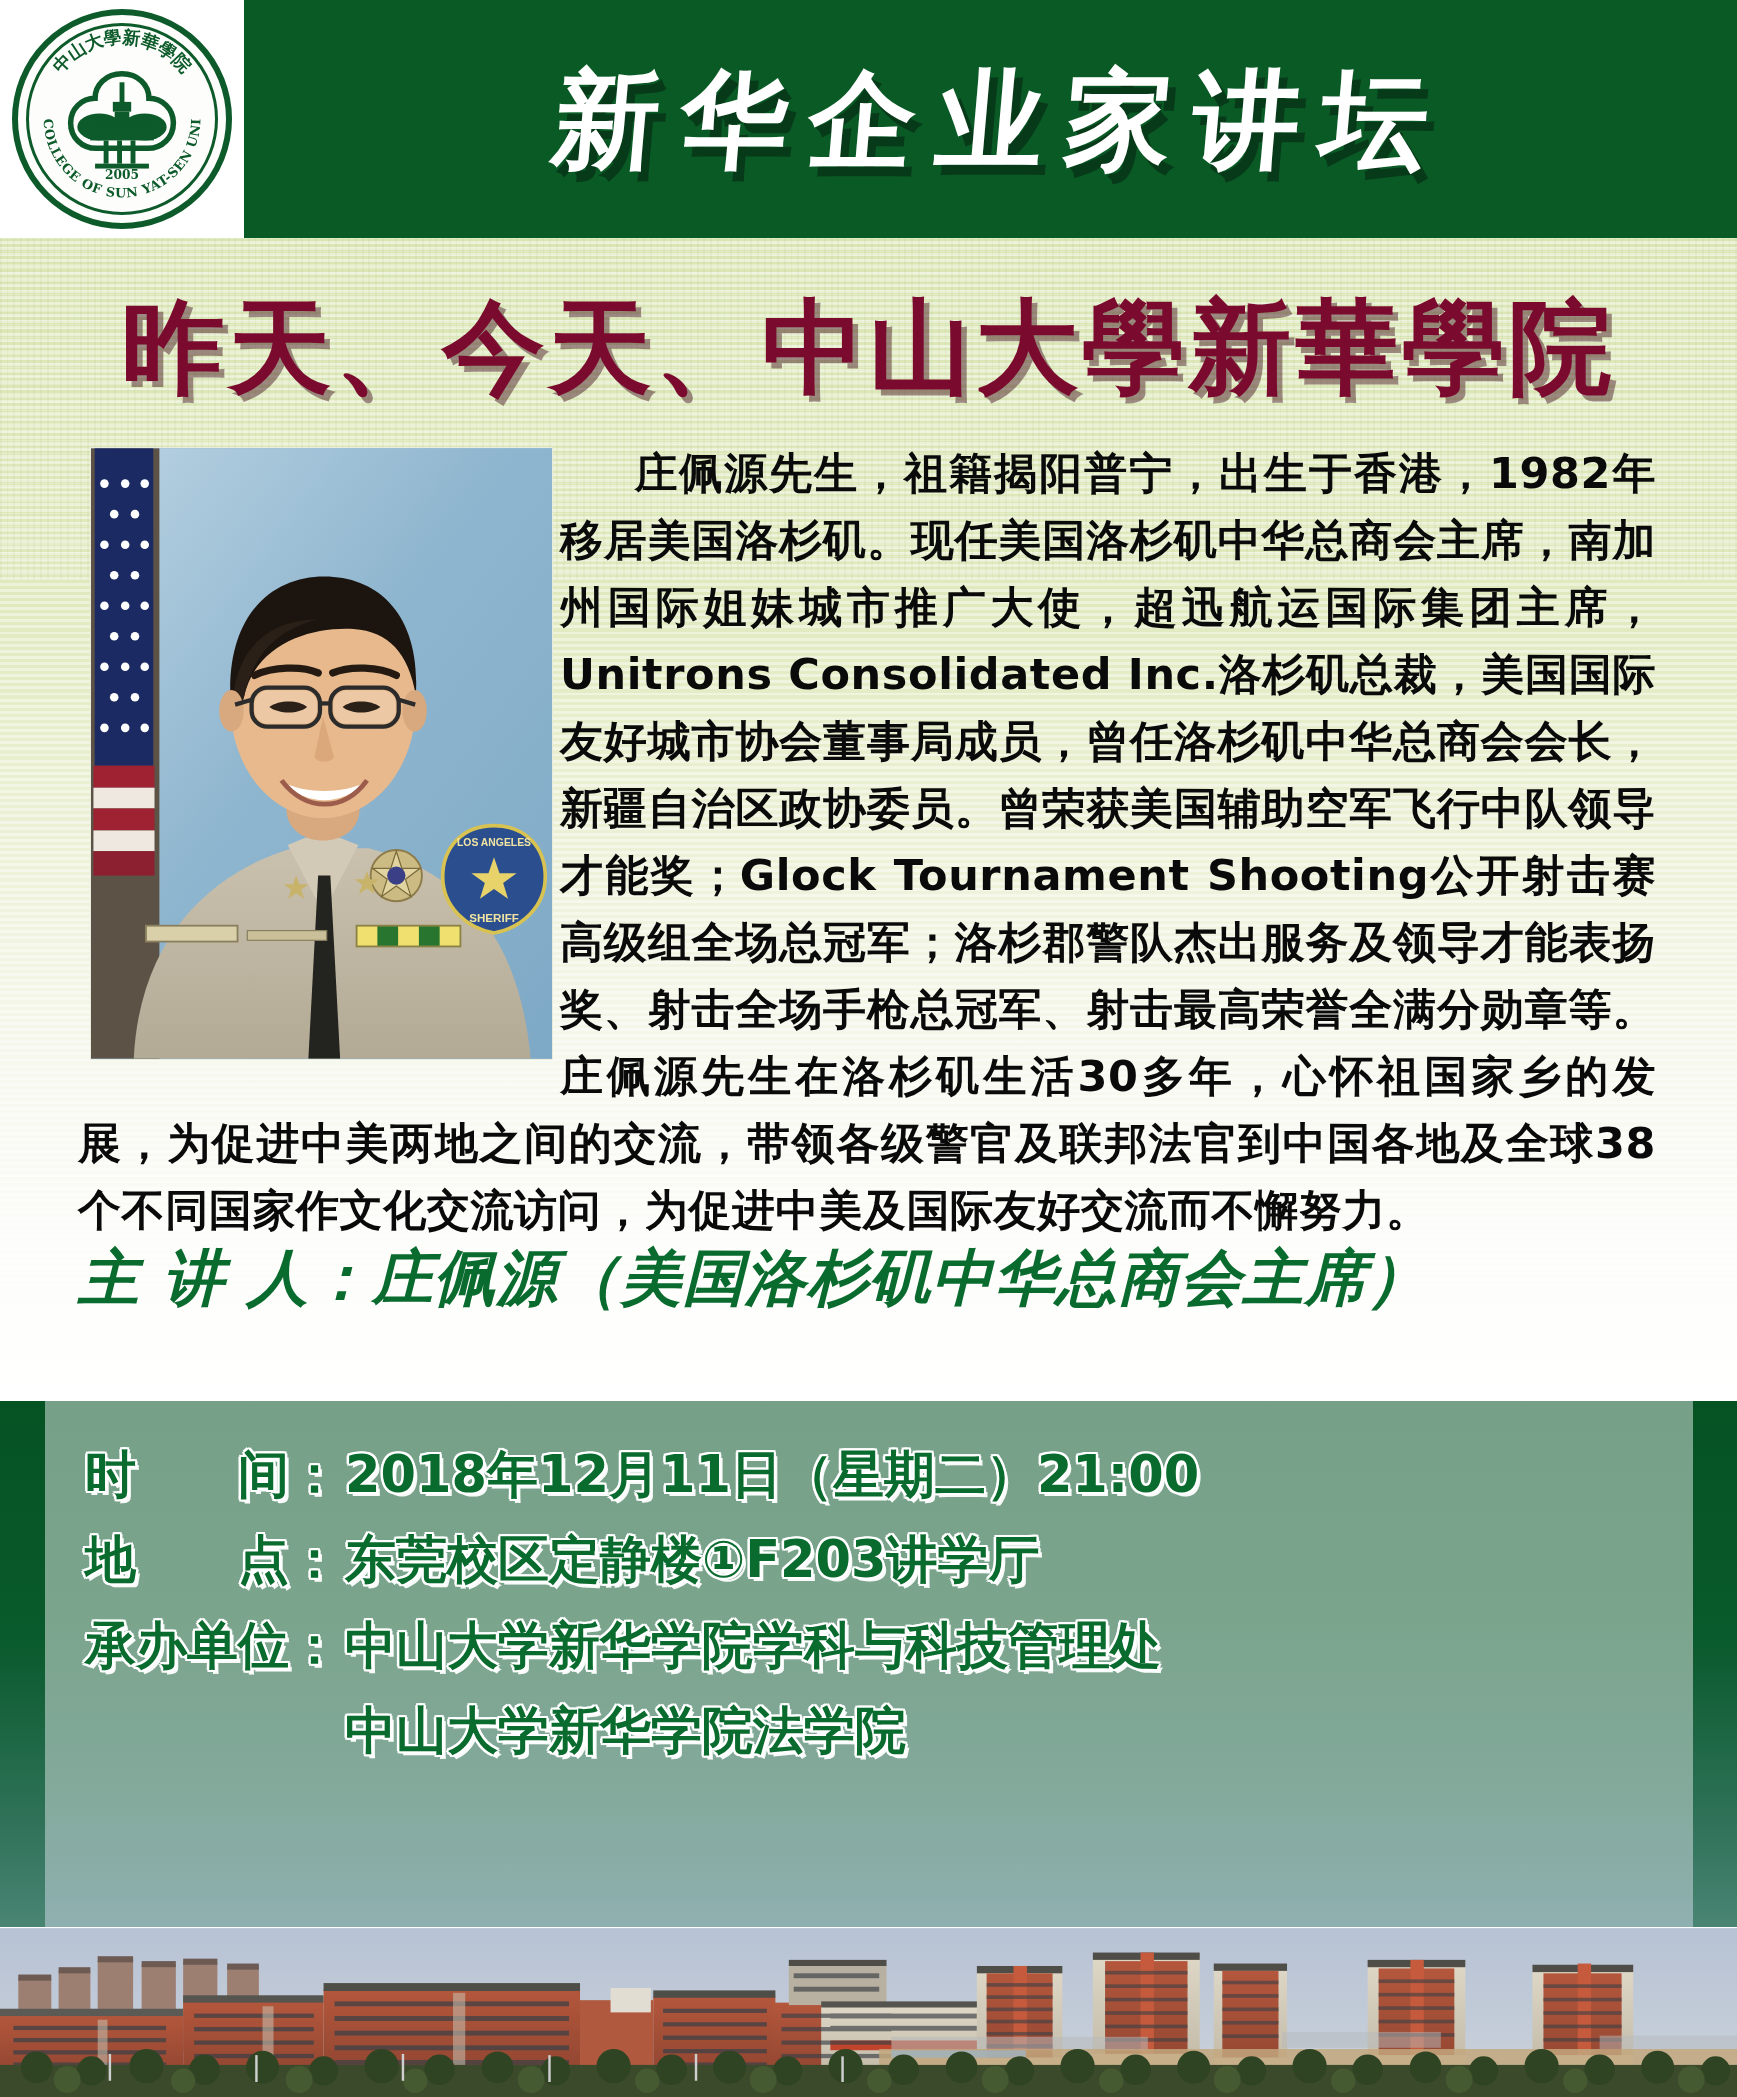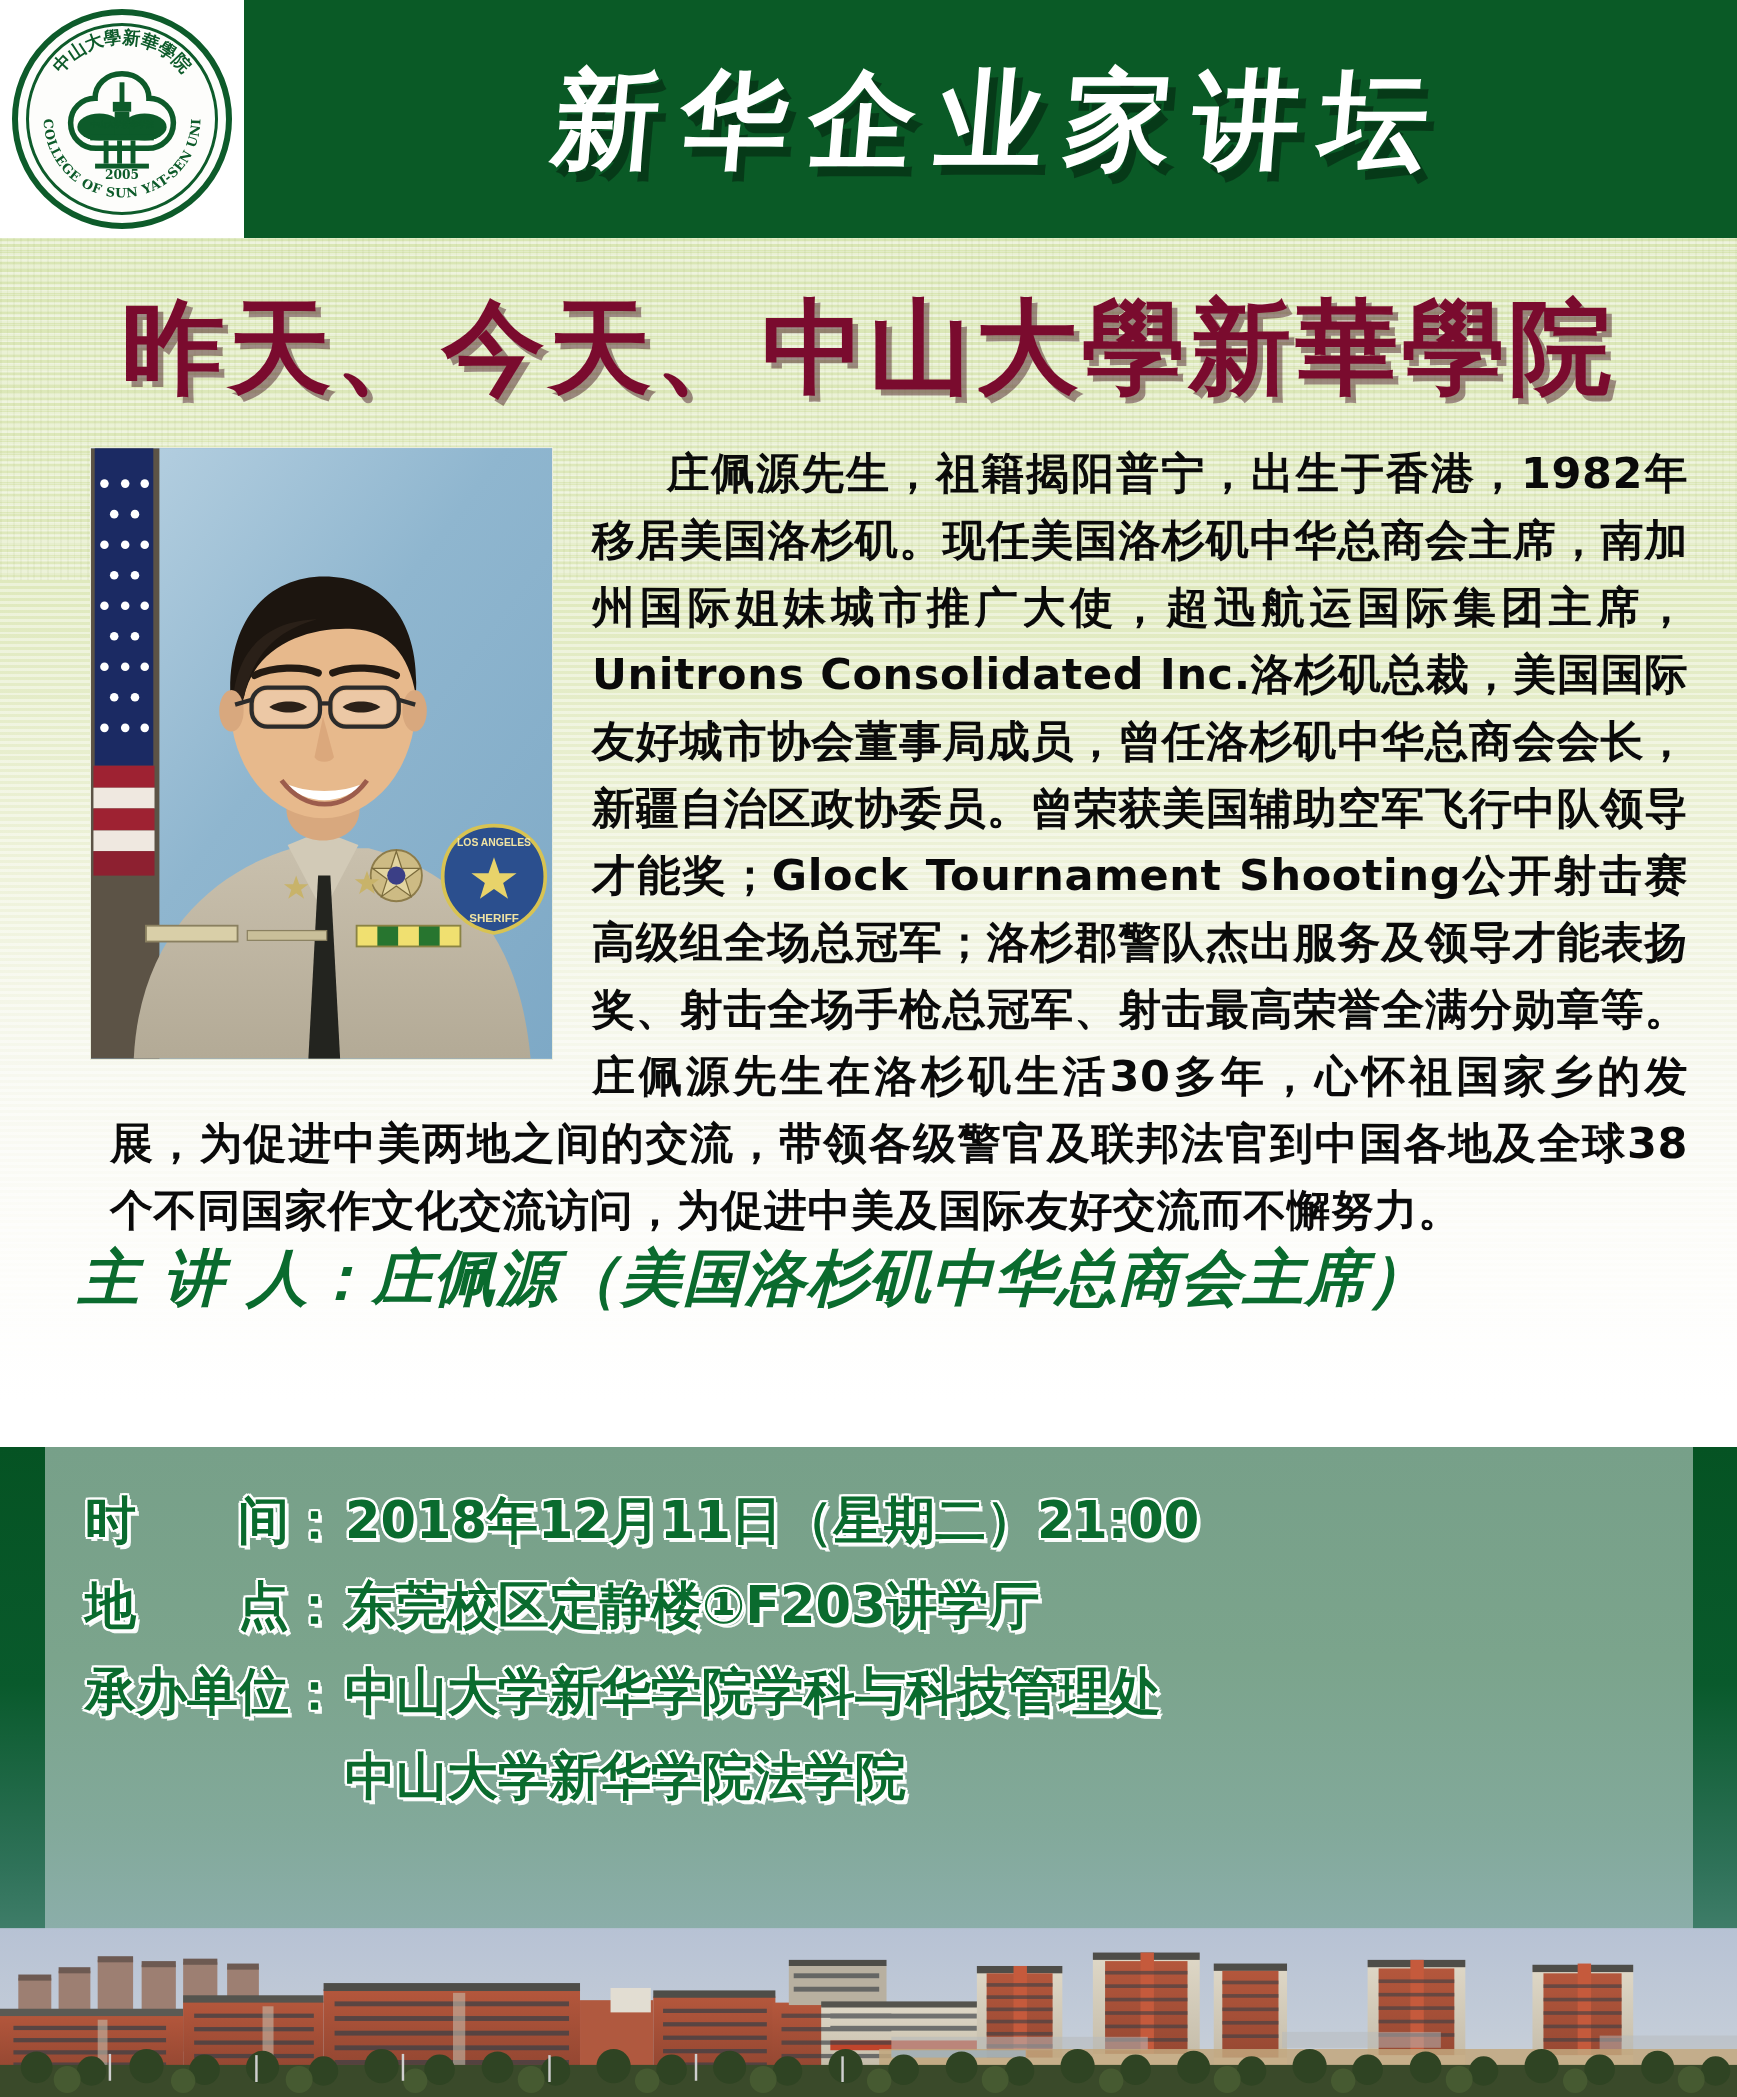--- a/index.html
+++ b/index.html
@@ -59,35 +59,34 @@
   }
   .portrait svg{display:block;}
 
   
   .bio{
     position:absolute;left:78px;top:202px;width:1578px;
     font-size:43px;line-height:67px;font-weight:700;color:#0a0a0a;
     font-family:"DejaVu Sans","Liberation Sans",sans-serif;
     text-align:justify;
     letter-spacing:0.6px;
-    margin-left:32px;
   }
   .bio .float-ph{float:left;width:482px;height:623px;}
   .bio .indent{display:inline-block;width:73px;}
 
   .speaker{
     position:absolute;left:78px;top:1009px;width:1578px;
     font-size:61px;line-height:1;font-weight:700;color:#0a6b2e;
     font-family:"DejaVu Sans","Liberation Sans",sans-serif;
     letter-spacing:1.2px;white-space:nowrap;font-style:italic;
   }
 
   
   .info-block{
-    position:absolute;left:0;top:1447px;width:1737px;height:526px;
+    position:absolute;left:0;top:1401px;width:1737px;height:526px;
     background:linear-gradient(to bottom,#77a089 0%,#7ba48c 40%,#82a99a 72%,#8fb0b0 100%);
   }
   .info-edge{position:absolute;top:0;width:45px;height:526px;
     background:linear-gradient(to bottom,#055323 0%,#095a2c 45%,#2f7259 80%,#4a8574 100%);}
   .info-edge.left{left:0;}
   .info-edge.right{left:1693px;width:45px;}
 
   .info-rows{position:absolute;left:85px;top:38px;width:1527px;}
   .info-row{
     display:flex;align-items:flex-start;

